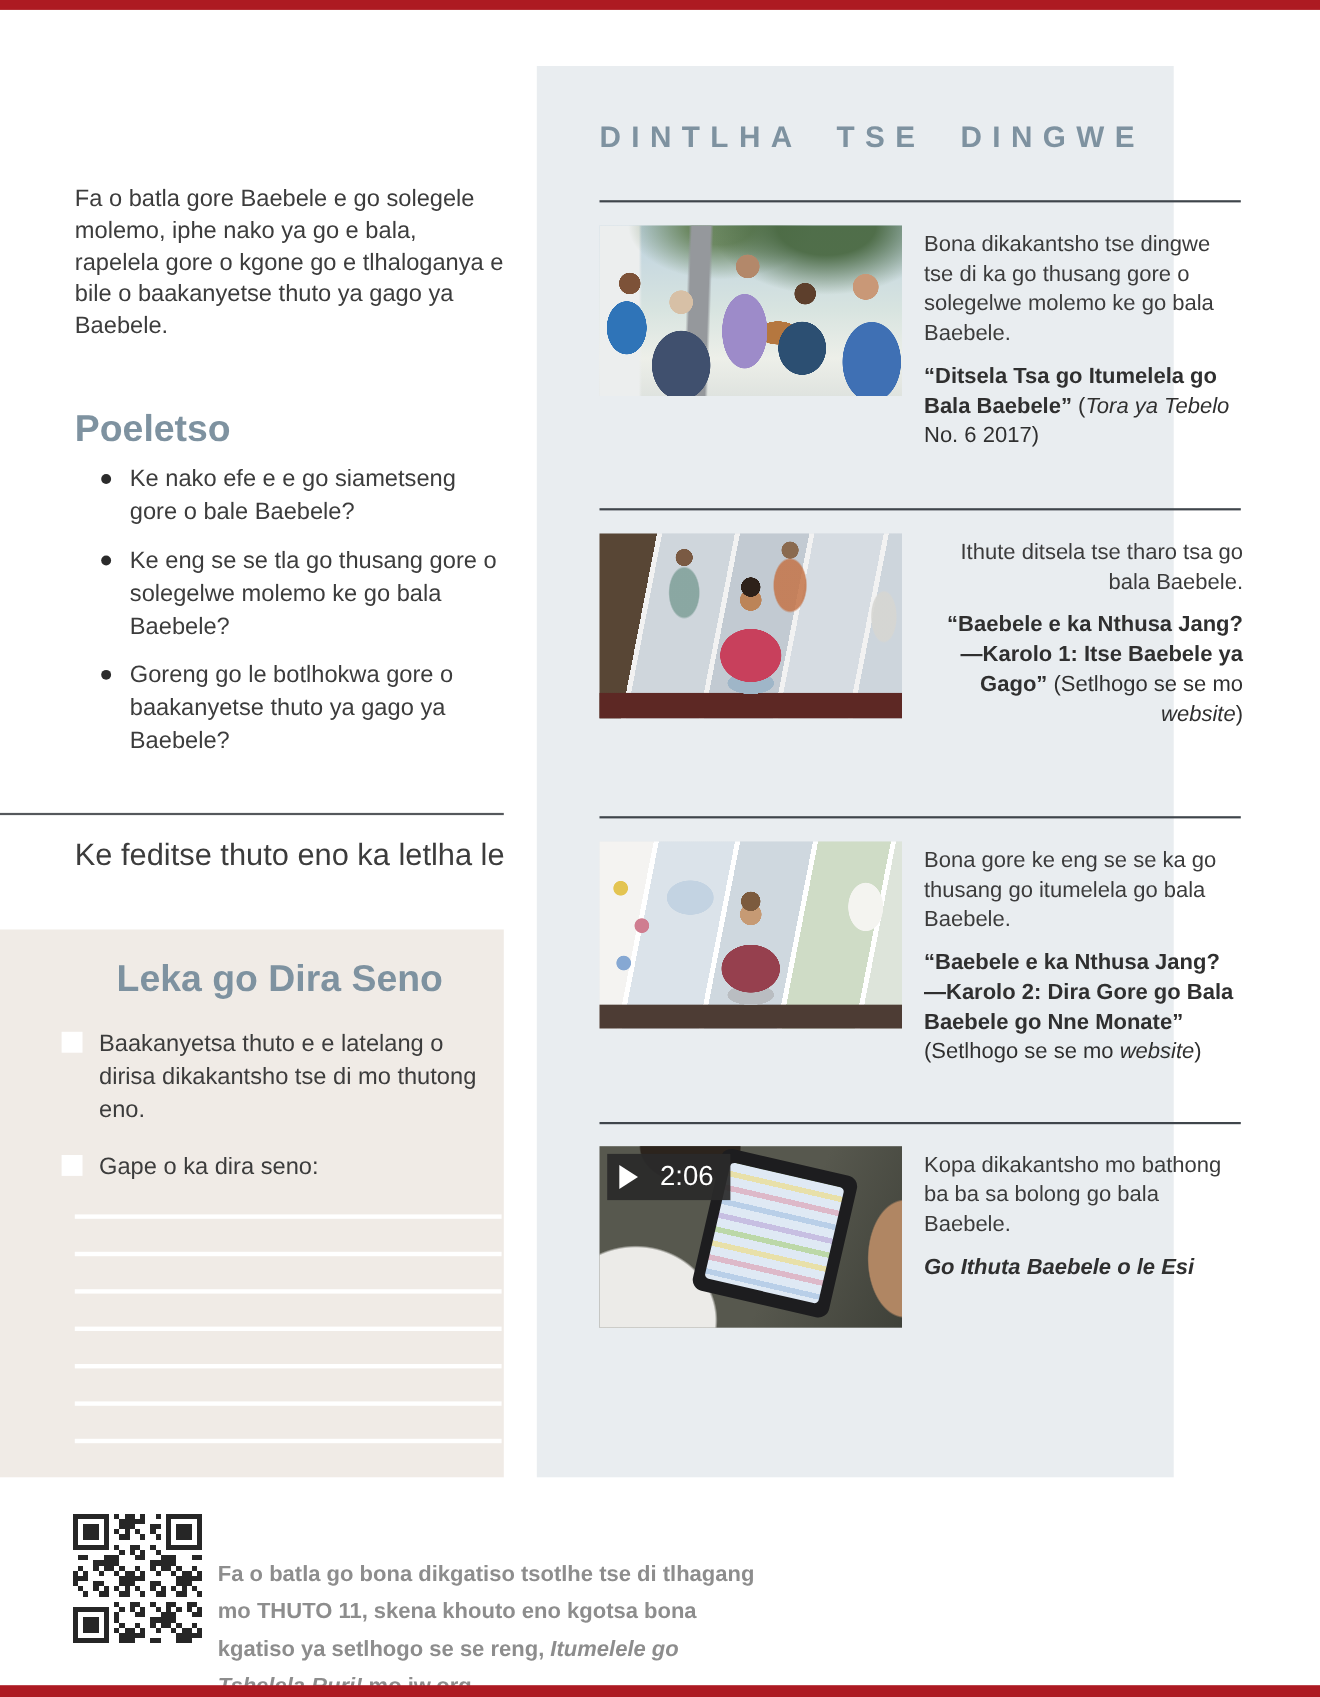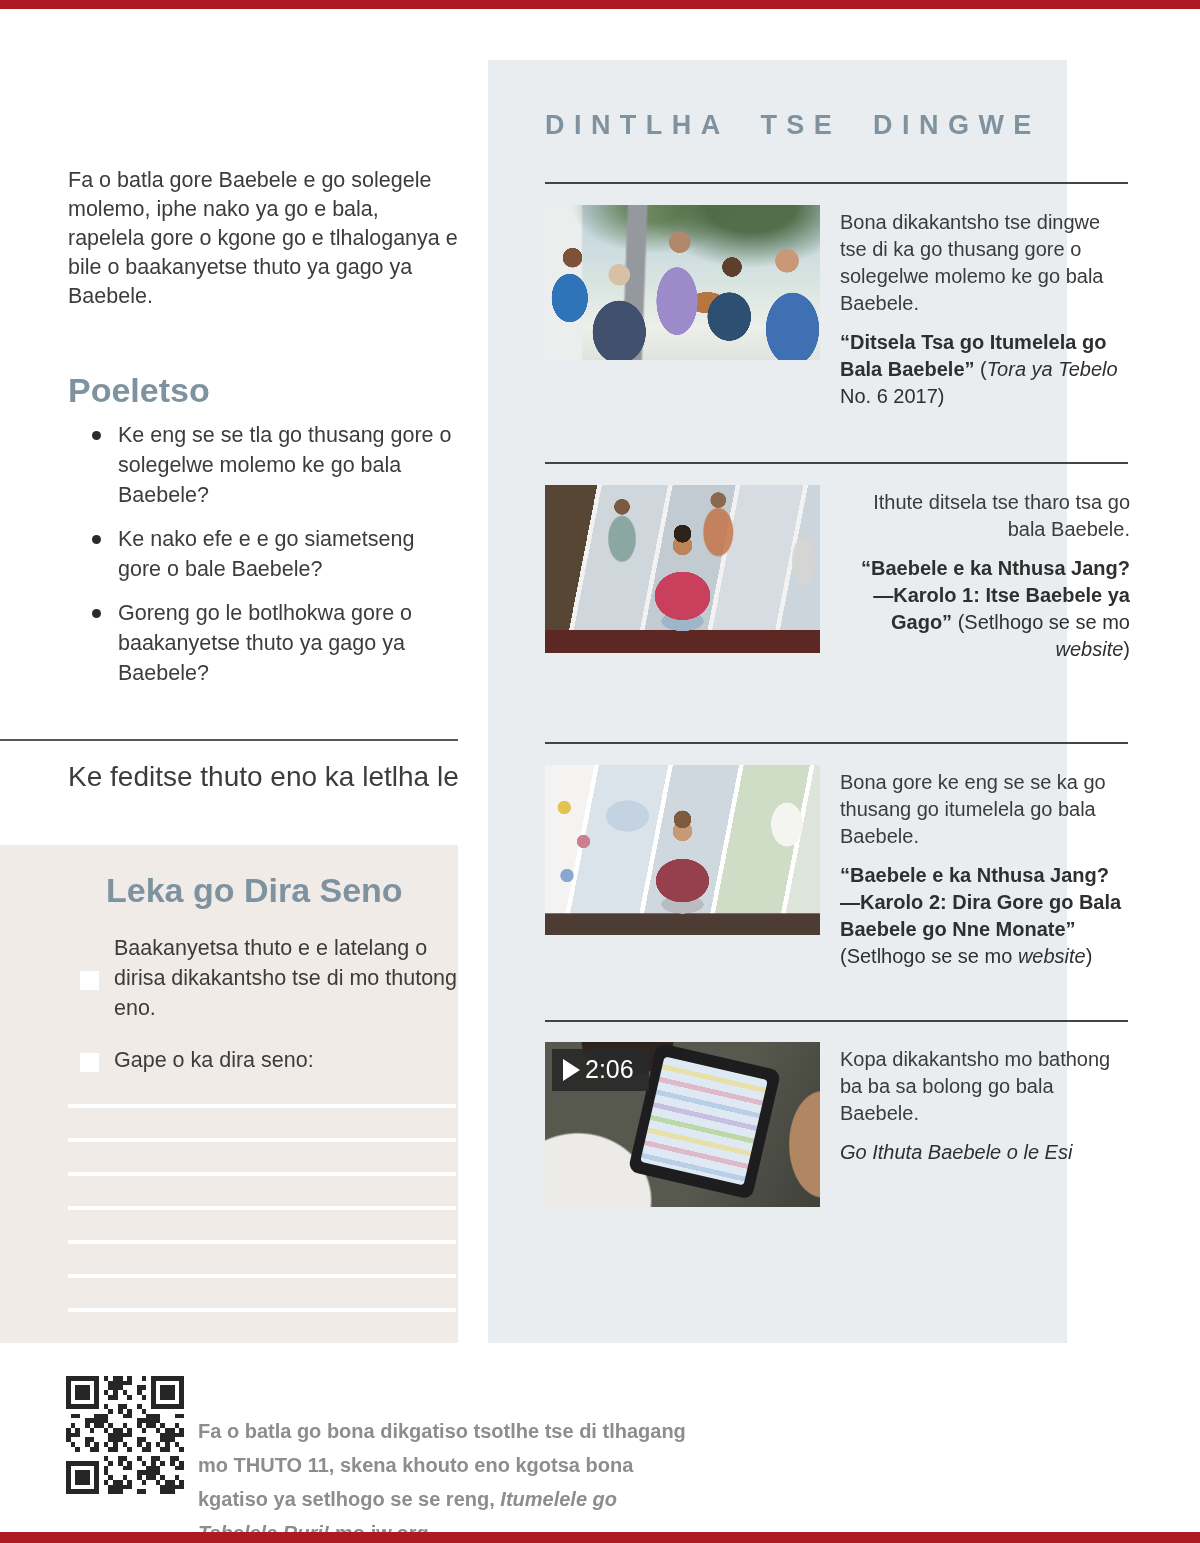--- a/index.html
+++ b/index.html
@@ -21,38 +21,38 @@
                   font-size:21.5px;line-height:30px;}
   .review-list li::before{content:"";position:absolute;left:24px;top:11px;width:9px;height:9px;
                   border-radius:50%;background:#2b2b2b;}
   .rule-left{position:absolute;left:0;top:739px;width:458px;height:2px;background:#55585c;}
   .completion{position:absolute;left:68px;top:762px;width:392px;margin:0;
               font-size:28px;line-height:29px;}
 
   
   .try-box{position:absolute;left:0;top:845px;width:458px;height:498px;background:#f0ebe6;}
   .try-box .h-slate{position:absolute;left:68px;top:26px;margin-left:38px;}
-  .check-item{position:absolute;left:80px;width:380px;display:flex;align-items:center;}
+  .check-item{position:absolute;left:56px;width:380px;display:flex;align-items:flex-start;}
   .checkbox{flex:0 0 auto;width:19px;height:19px;background:#ffffff;margin:5px 15px 0 0;}
   .check-text{font-size:21.5px;line-height:30px;width:346px;}
   .write-line{position:absolute;left:68px;width:388px;height:4px;background:#ffffff;}
 
   
   .right-panel{position:absolute;left:488px;top:60px;width:579px;height:1283px;background:#e9edf0;}
   .right-h{position:absolute;left:57px;top:50px;margin:0;font-size:27px;font-weight:bold;
            color:#7e92a0;letter-spacing:.35em;word-spacing:.55em;white-space:nowrap;}
   .divider{position:absolute;left:57px;width:583px;height:2px;background:#3f454b;}
   .info-row{position:absolute;left:57px;width:583px;}
   .thumb{position:absolute;left:0;top:0;width:275px;overflow:hidden;}
   .row-text{position:absolute;left:295px;top:4px;width:290px;}
   .row-desc{margin:0 0 12px 0;font-size:20px;line-height:27px;color:#3b3b3b;}
   .row-cite{margin:0;font-size:20px;line-height:27px;color:#2f2f2f;}
   .seg-b{font-weight:bold;}
   .seg-i{font-style:italic;}
-  .seg-bi{font-weight:normal;font-style:italic;text-align:center;}
+  .seg-bi{font-weight:bold;font-style:italic;text-align:center;}
 
   
   .art1{background:
     radial-gradient(circle 10px at 10% 34%, #7d5238 96%, transparent),
     radial-gradient(ellipse 30px 40px at 9% 60%, #2f74b8 60%, transparent 61%),
     radial-gradient(circle 11px at 27% 45%, #d7c0a6 96%, transparent),
     radial-gradient(ellipse 44px 52px at 27% 82%, #40506e 60%, transparent 61%),
     radial-gradient(circle 11px at 49% 24%, #b3886a 96%, transparent),
     radial-gradient(ellipse 34px 56px at 48% 62%, #9d8bc9 60%, transparent 61%),
     radial-gradient(circle 10px at 68% 40%, #5d3f2c 96%, transparent),
@@ -95,40 +95,40 @@
     radial-gradient(ellipse 120px 110px at 12% 96%, #ecebe8 60%, transparent 62%),
     radial-gradient(ellipse 75px 55px at 30% 0%, #2c241d 60%, transparent 62%),
     radial-gradient(ellipse 60px 95px at 101% 62%, #b08663 55%, transparent 57%),
     linear-gradient(115deg, #57584e 0 60%, #3f4139 100%);}
   .tablet{position:absolute;left:35%;top:8%;width:46%;height:80%;background:#1d1d1f;
           border-radius:10px;transform:rotate(13deg);}
   .tablet-screen{position:absolute;left:8%;right:8%;top:9%;bottom:9%;border-radius:4px;background:
     repeating-linear-gradient(180deg,#dfe9f4 0 8px,#e8e0a9 8px 13px,#dfe9f4 13px 21px,#ddb9c9 21px 26px,
       #dfe9f4 26px 34px,#b9cfe8 34px 39px,#dfe9f4 39px 47px,#c7bfe2 47px 52px,#dfe9f4 52px 60px,#bcd8a8 60px 65px);}
   .vbadge{position:absolute;top:7px;left:7px;background:rgba(42,42,42,.93);color:#fff;
-          font-size:25px;line-height:1;padding:8px 15px 9px 11px;display:flex;align-items:center;gap:5px;}
+          font-size:25px;line-height:1;padding:8px 15px 9px 11px;display:flex;align-items:center;gap:20px;}
   .play-tri{width:0;height:0;border-left:17px solid #ffffff;border-top:11px solid transparent;
             border-bottom:11px solid transparent;}
 
   
   .qr{position:absolute;left:66px;top:1376px;width:118px;height:118px;}
   .footer-note{position:absolute;left:198px;top:1414px;width:500px;margin:0;
                font-size:20px;line-height:34px;font-weight:bold;color:#8d8d8d;}
 </style>
 </head>
 <body>
 
 <div class="page">
   <div class="accent-bar bar-top"></div>
 
   <p class="intro">Fa o batla gore Baebele e go solegele molemo, iphe nako ya go e bala, rapelela gore o kgone go e tlhaloganya e bile o baakanyetse thuto ya gago ya Baebele.</p>
   <h2 class="h-slate review-h">Poeletso</h2>
   <ul class="review-list">
+      <li>Ke nako efe e e go siametseng gore o bale Baebele?</li>
       <li>Ke eng se se tla go thusang gore o solegelwe molemo ke go bala Baebele?</li>
-      <li>Ke nako efe e e go siametseng gore o bale Baebele?</li>
       <li>Goreng go le botlhokwa gore o baakanyetse thuto ya gago ya Baebele?</li>
     </ul>
   <div class="rule-left"></div>
   <p class="completion">Ke feditse thuto eno ka letlha le</p>
 
   <div class="try-box">
     <h2 class="h-slate">Leka go Dira Seno</h2>
     <div>
         <div class="check-item" style="top: 88px;">
           <span class="checkbox"></span>

